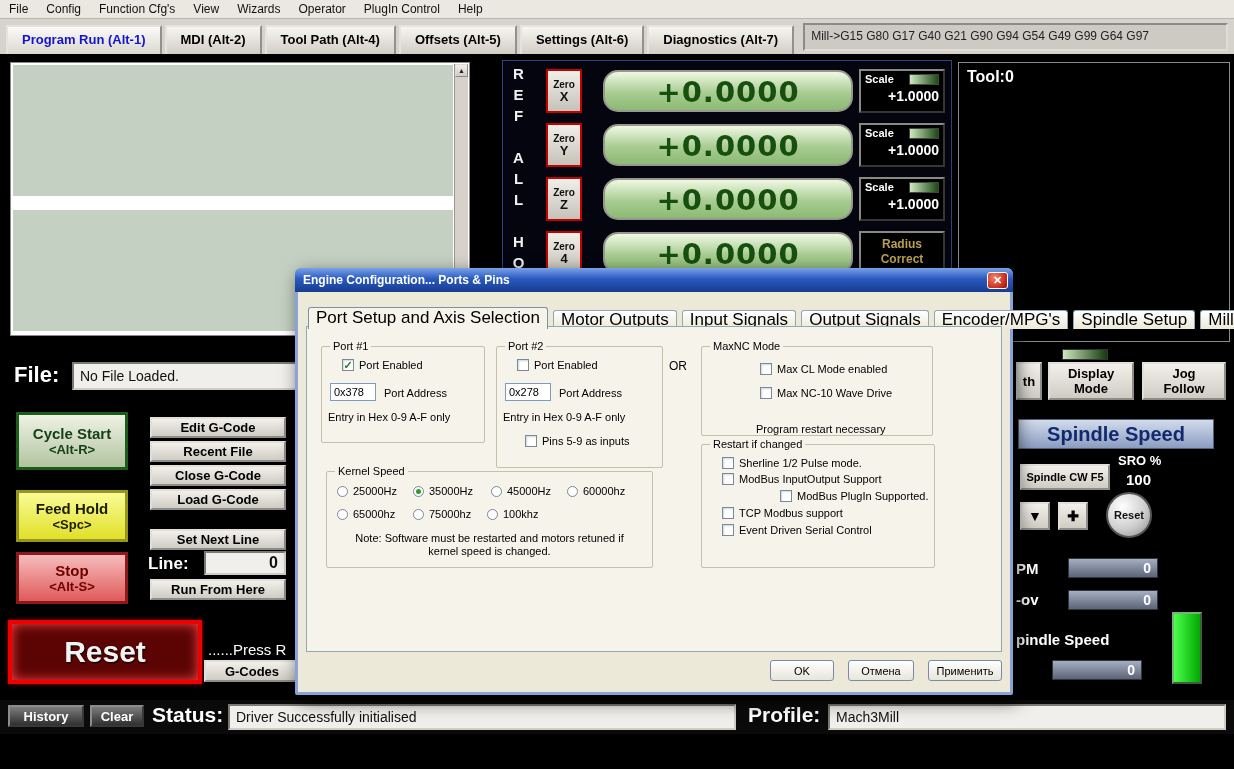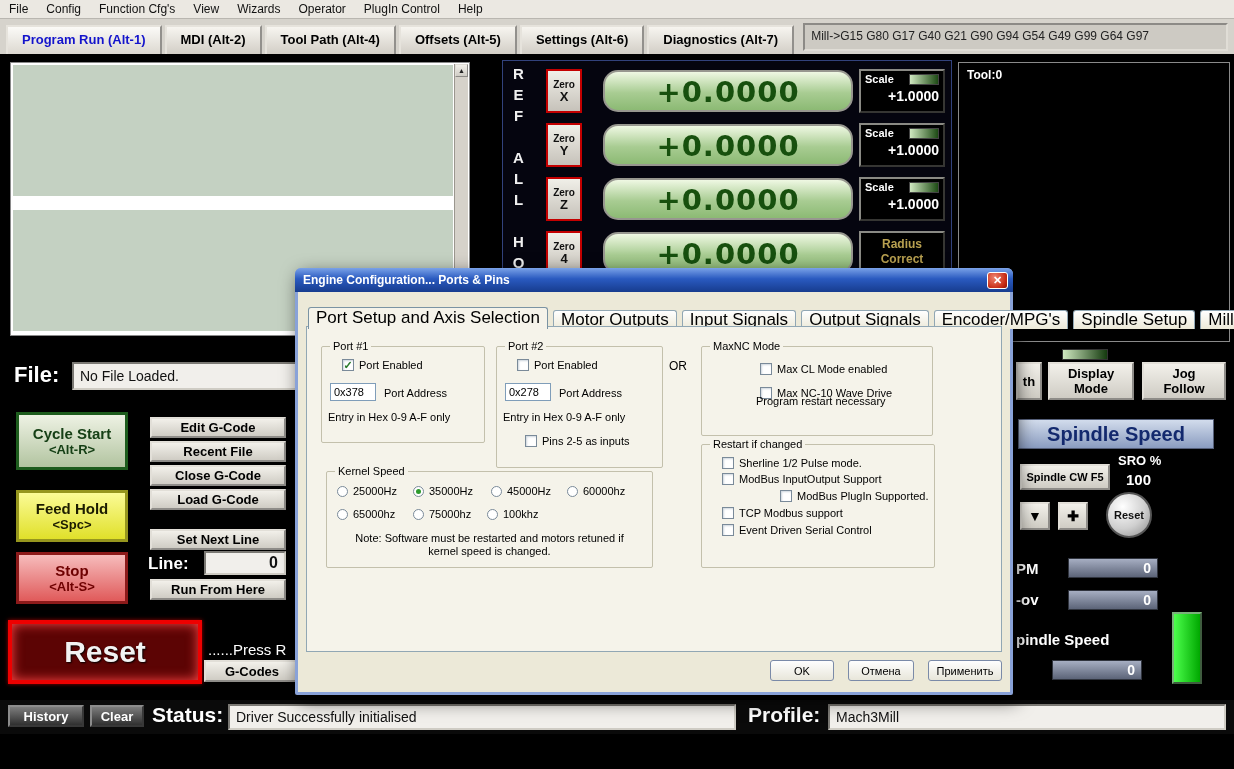--- a/index.html
+++ b/index.html
@@ -38,21 +38,21 @@
                font:bold 29px "DejaVu Sans",sans-serif;text-align:center;line-height:40px;letter-spacing:1px;box-sizing:border-box;}
   .scale-box{position:absolute;left:356px;width:86px;height:44px;background:#000;border:2px outset #8a8a84;
              box-sizing:border-box;padding:2px 4px;}
   .scale-top{display:flex;align-items:center;justify-content:space-between;color:#fff;font-size:11px;font-weight:bold;}
   .scale-led{width:28px;height:9px;background:linear-gradient(90deg,#cfe8c0,#1d4a14);border:1px solid #444;}
   .scale-val{color:#fff;font-size:14px;font-weight:bold;text-align:right;margin-top:3px;}
   .radius-box{position:absolute;left:356px;width:86px;height:44px;background:#000;border:2px outset #8a8a84;
               box-sizing:border-box;text-align:center;color:#b8a050;font-weight:bold;font-size:12px;line-height:15px;padding-top:4px;}
   
   .toolpanel{position:absolute;left:958px;top:62px;width:270px;height:278px;background:#000;border:1px solid #8a8a8a;}
-  .toolpanel .tl{position:absolute;left:8px;top:5px;color:#fff;font-weight:bold;font-size:12px;}
+  .toolpanel .tl{position:absolute;left:8px;top:5px;color:#fff;font-weight:bold;font-size:16px;}
   
   .btn{position:absolute;background:linear-gradient(#f2f0ea,#cfccc4);border:2px outset #e2dfd8;box-sizing:border-box;
        font:bold 13px "Liberation Sans",sans-serif;color:#000;display:flex;flex-direction:column;
        align-items:center;justify-content:center;cursor:pointer;padding:0;white-space:nowrap;}
   .darkbtn{position:absolute;background:linear-gradient(#7c7c7c,#303030);border:2px outset #8c8c8c;box-sizing:border-box;
        font:bold 13px "Liberation Sans",sans-serif;color:#fff;display:flex;align-items:center;justify-content:center;cursor:pointer;}
   .sunken{position:absolute;background:#f1efeb;border:2px inset #cfccc4;box-sizing:border-box;
           font-size:14px;color:#111;display:flex;align-items:center;padding:0 6px;}
   .wlabel{position:absolute;color:#fff;font-weight:bold;white-space:nowrap;}
   
@@ -303,37 +303,37 @@
           <span class="gt">Port #2</span>
           <label class="cbrow" style="left:20px;top:12px;">
             <span class="cb"></span>
             <span>Port Enabled</span>
           </label>
           <input class="dinput" style="left: 8px; top: 36px; width: 46px;" value="0x278">
           <span class="dlabel" style="left:62px;top:40px;">Port Address</span>
           <span class="dlabel" style="left:6px;top:64px;">Entry in Hex 0-9 A-F only</span>
           <label class="cbrow" style="left:28px;top:88px;">
             <span class="cb"></span>
-            <span>Pins 2-5 as inputs</span>
+            <span>Pins 5-9 as inputs</span>
           </label>
         </div>
 
         <span class="dlabel" style="left:362px;top:32px;font-size:12px;">OR</span>
 
         <div class="grp" style="left:394px;top:19px;width:230px;height:88px;">
           <span class="gt">MaxNC Mode</span>
           <label class="cbrow" style="left:58px;top:16px;">
             <span class="cb"></span>
             <span>Max CL Mode enabled</span>
           </label>
           <label class="cbrow" style="left:58px;top:40px;">
             <span class="cb"></span>
             <span>Max NC-10 Wave Drive</span>
           </label>
-          <span class="dlabel" style="left:54px;top:48px;">Program restart necessary</span>
+          <span class="dlabel" style="left:54px;top:76px;">Program restart necessary</span>
         </div>
 
         <div class="grp" style="left:19px;top:144px;width:325px;height:95px;">
           <span class="gt">Kernel Speed</span>
           <label class="rdrow" style="left:10px;top:13px;">
             <span class="radio"></span>
               <span>25000Hz</span>
           </label>
           <label class="rdrow" style="left:86px;top:13px;">
             <span class="radio sel"></span>

